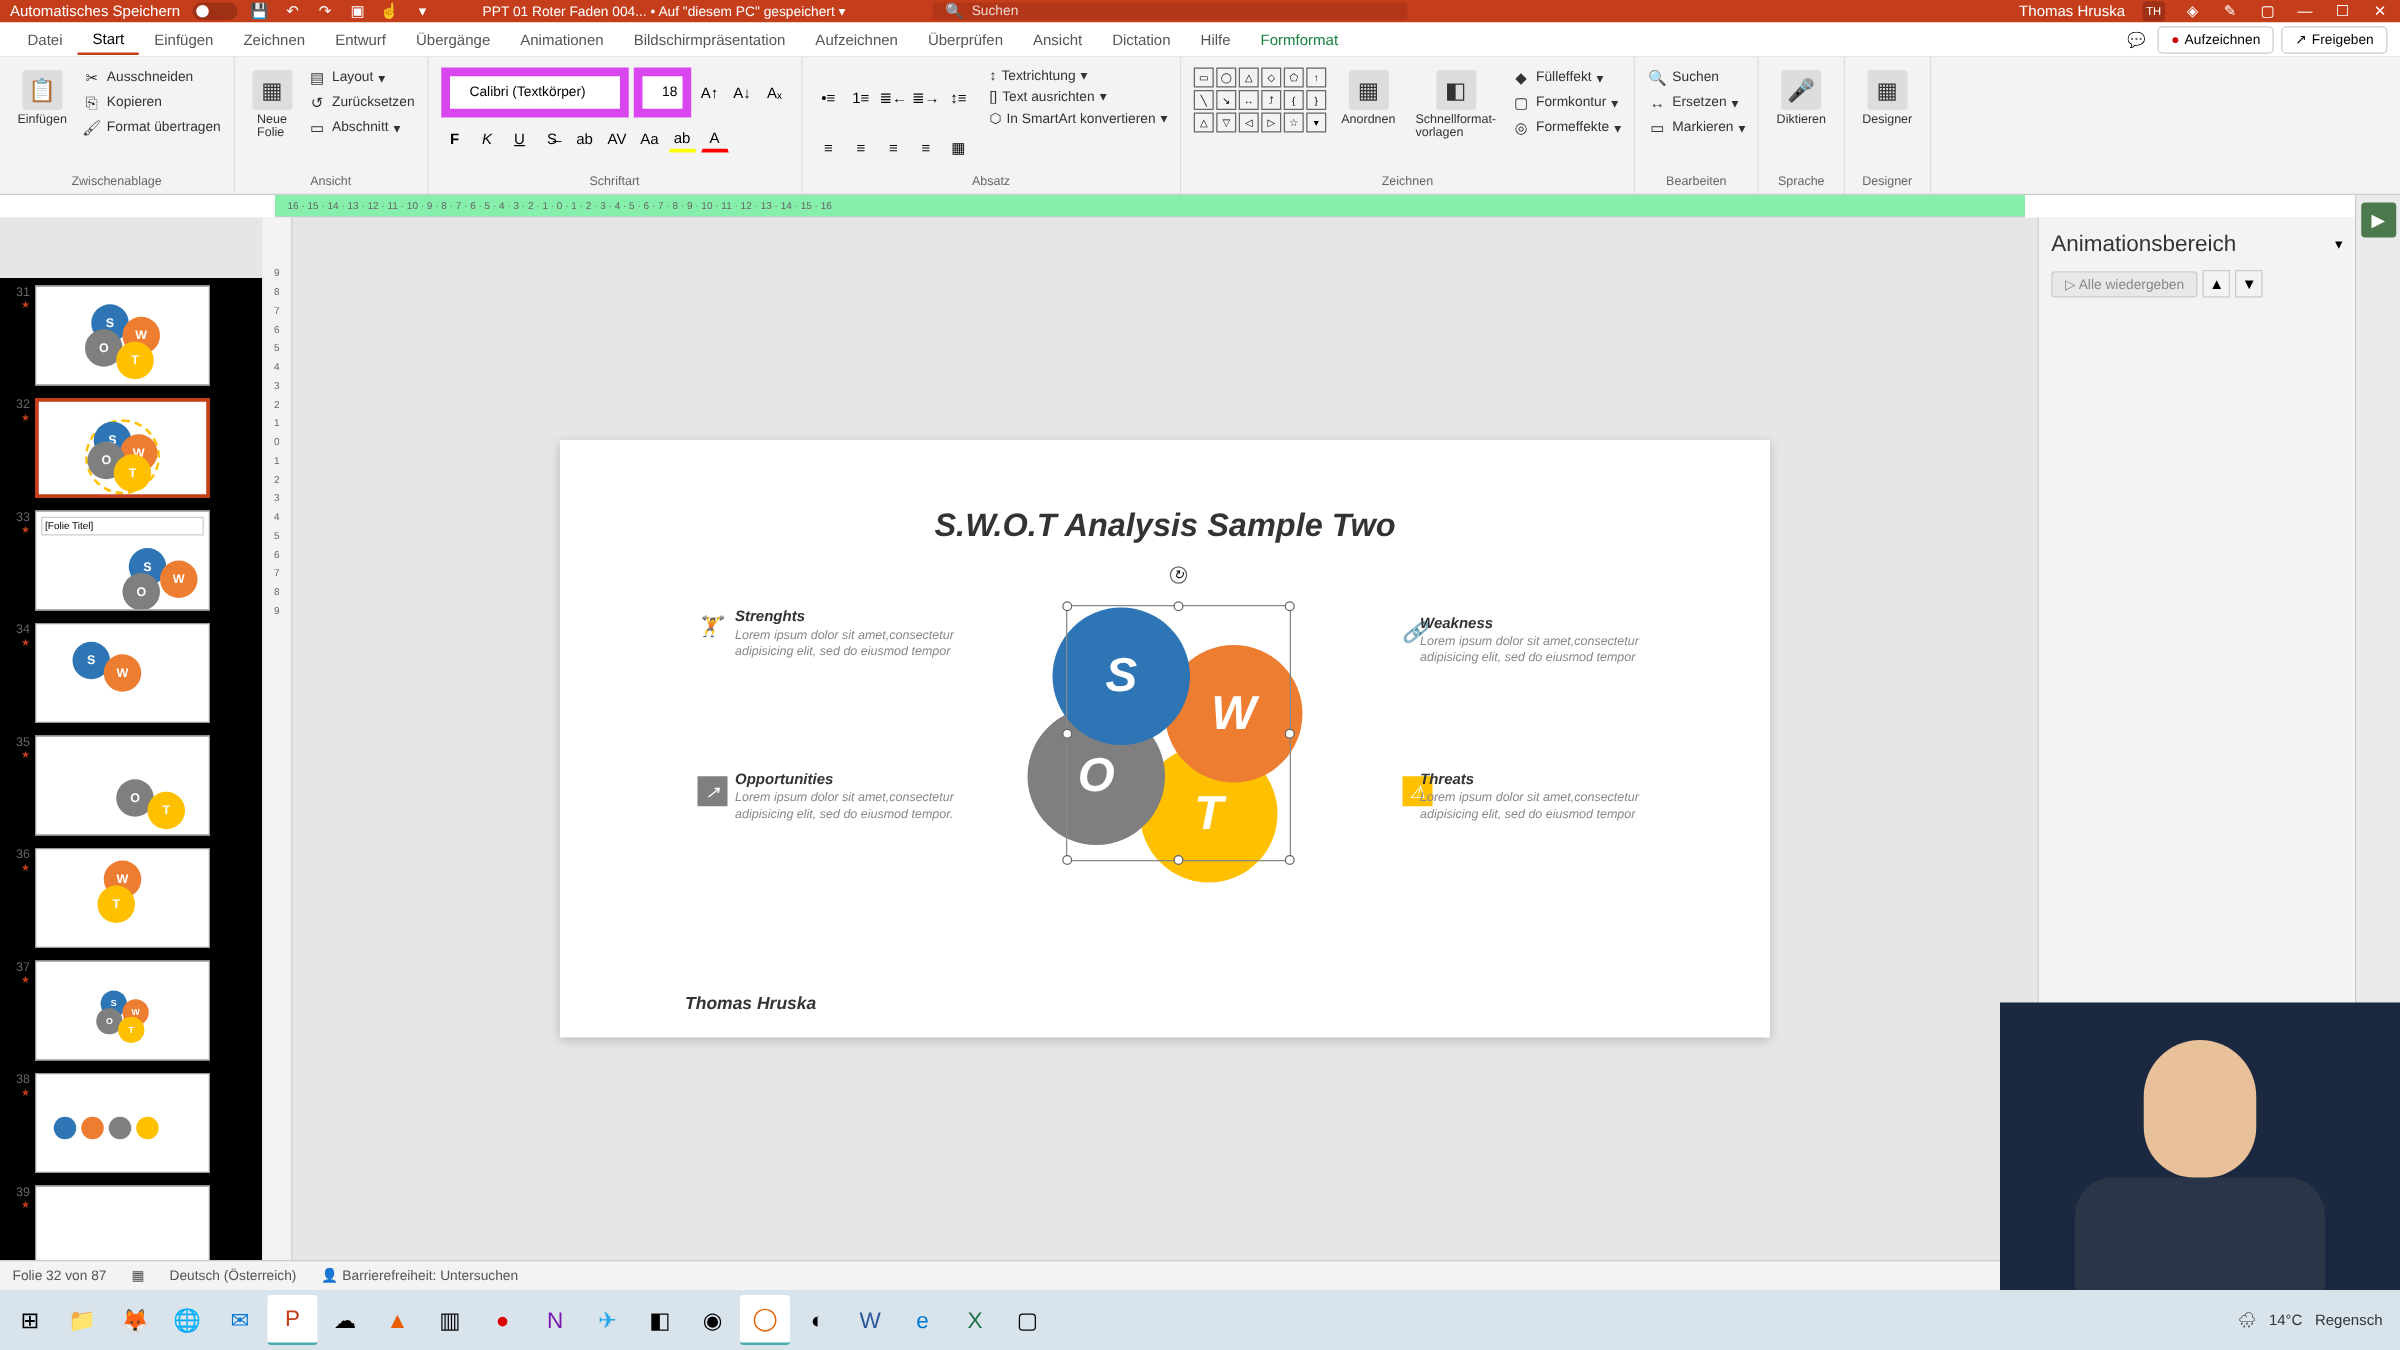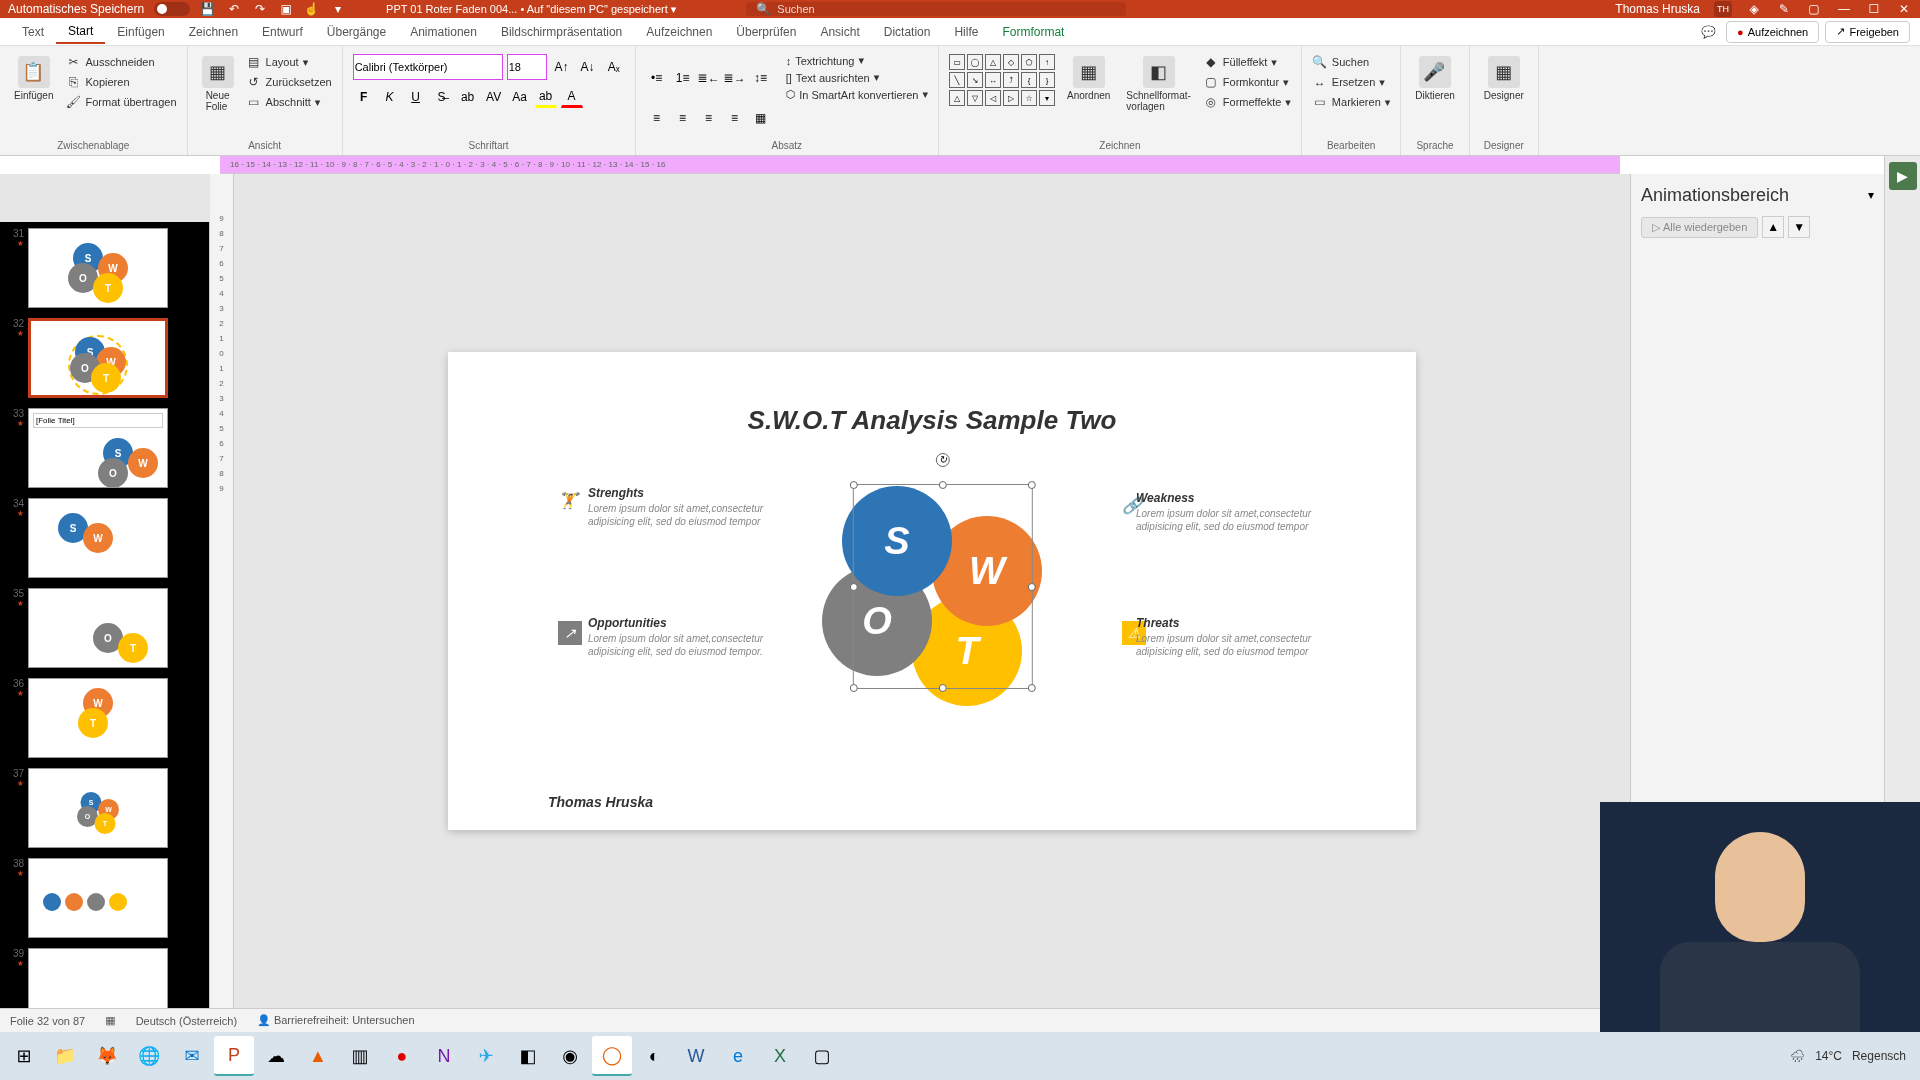--- a/index.html
+++ b/index.html
@@ -32,30 +32,30 @@
 .group { border-right:1px solid #ddd; padding:4px 10px; display:flex; flex-direction:column; justify-content:space-between; }
 .group-label { text-align:center; font-size:10px; color:#666; margin-top:auto; padding-top:2px; }
 .group-body { flex:1; display:flex; align-items:flex-start; gap:8px; padding-top:4px; }
 .bigbtn { display:flex; flex-direction:column; align-items:center; gap:2px; font-size:10px; color:#333; cursor:pointer; padding:2px 4px; }
 .bigbtn .biicon { width:32px; height:32px; background:#ddd; border-radius:3px; display:flex; align-items:center; justify-content:center; font-size:18px; }
 .vlist { display:flex; flex-direction:column; gap:4px; }
 .vlist div { display:flex; align-items:center; gap:4px; font-size:11px; color:#333; cursor:pointer; }
 .smicon { width:16px; height:16px; display:inline-flex; align-items:center; justify-content:center; font-size:12px; }
 .fontbox { display:flex; flex-direction:column; gap:6px; }
 .fontrow { display:flex; align-items:center; gap:4px; }
-.combo { border:1px solid #d946ef; background:#fff; padding:1px 1px; font-size:11px; height:26px; display:flex; align-items:center; }
+.combo { border:7px solid #d946ef; background:#fff; padding:1px 16px; font-size:11px; height:40px; display:flex; align-items:center; }
 .combo.font { width:150px; }
 .combo.size { width:40px; }
 .btn2 { width:22px; height:22px; border:1px solid transparent; display:flex; align-items:center; justify-content:center; font-size:12px; cursor:pointer; }
 .paragrp { display:flex; flex-direction:column; gap:6px; }
 .shapegrid { display:grid; grid-template-columns:repeat(6,16px); gap:2px; }
 .shapegrid span { width:16px; height:16px; border:1px solid #666; font-size:8px; display:flex; align-items:center; justify-content:center; }
 
 
-.ruler-h { height:18px; background:#f0abfc; border-bottom:1px solid #ccc; margin-left:220px; margin-right:300px; font-size:8px; color:#666; display:flex; align-items:center; gap:2px; padding-left:10px; white-space:nowrap; overflow:hidden; }
+.ruler-h { height:18px; background:#86efac; border-bottom:1px solid #ccc; margin-left:220px; margin-right:300px; font-size:8px; color:#666; display:flex; align-items:center; gap:2px; padding-left:10px; white-space:nowrap; overflow:hidden; }
 
 
 .main { display:flex; height:calc(1080px - 18px - 28px - 110px - 18px - 24px - 48px); background:#e6e6e6; position:relative; }
 
 
 .thumbnails { width:210px; background:#000000; overflow-y:auto; padding:6px; border-right:1px solid #ccc;margin-top:48px; }
 .thumb-item { display:flex; gap:4px; margin-bottom:10px; }
 .thumb-num { font-size:10px; color:#666; width:18px; text-align:right; }
 .thumb-num .star { color:#C43E1C; font-size:8px; display:block; }
 .thumb { width:140px; height:80px; background:#fff; border:1px solid #999; position:relative; padding:4px; overflow:hidden; }
@@ -152,21 +152,21 @@
     <span class="qat-icon">◈</span>
     <span class="qat-icon">✎</span>
     <span class="qat-icon">▢</span>
     <span class="qat-icon">—</span>
     <span class="qat-icon">☐</span>
     <span class="qat-icon">✕</span>
   </div>
 </div>
 
 <div class="tabs">
-  <div class="tab">Text</div>
+  <div class="tab">Datei</div>
   <div class="tab active">Start</div>
   <div class="tab">Einfügen</div>
   <div class="tab">Zeichnen</div>
   <div class="tab">Entwurf</div>
   <div class="tab">Übergänge</div>
   <div class="tab">Animationen</div>
   <div class="tab">Bildschirmpräsentation</div>
   <div class="tab">Aufzeichnen</div>
   <div class="tab">Überprüfen</div>
   <div class="tab">Ansicht</div>

